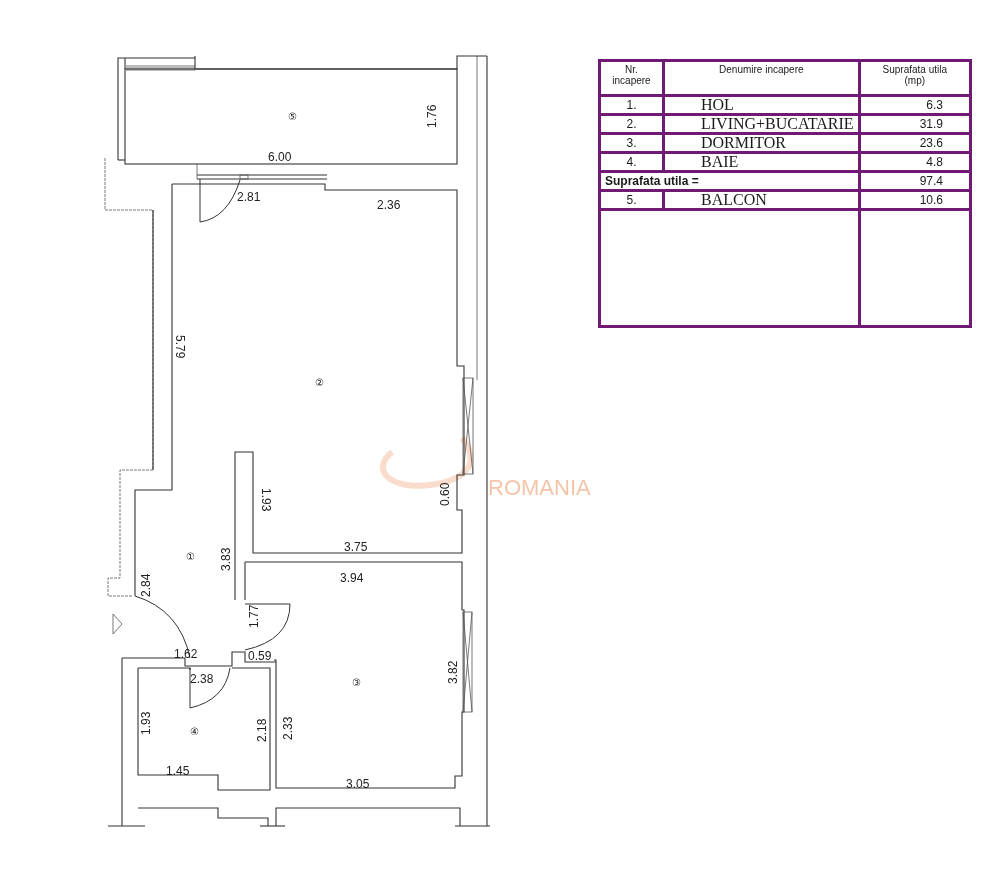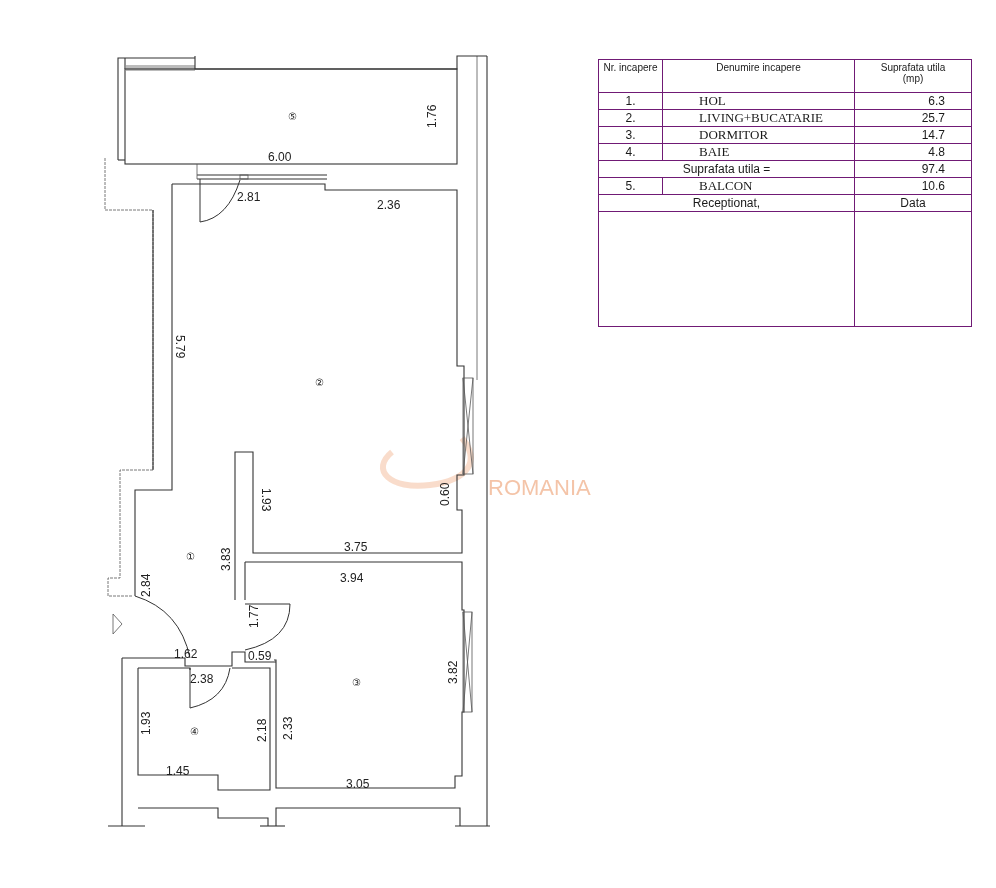--- a/index.html
+++ b/index.html
@@ -6,26 +6,26 @@
   body { width: 996px; height: 888px; position: relative; overflow: hidden; font-family: "Liberation Sans", sans-serif; color: #1a1a1a; }
   #plan { position: absolute; left: 0; top: 0; }
   .dim { font-family: "Liberation Sans", sans-serif; font-size: 12px; fill: #222; }
   .roomno { font-family: "Liberation Sans", sans-serif; font-size: 10px; fill: #222; }
   .wall { fill: none; stroke: #333; stroke-width: 1.1; }
   .thin { fill: none; stroke: #555; stroke-width: 0.8; }
   .door { fill: none; stroke: #333; stroke-width: 1; }
   .wm-text { font-family: "Liberation Sans", sans-serif; font-size: 22px; fill: #f4c4a8; }
 
   table.legend { position: absolute; left: 598px; top: 59px; width: 374px; border-collapse: collapse; font-size: 12px; }
-  table.legend td { border: 1px solid #701a75; padding: 0 4px; height: 16px; line-height: 16px; }
+  table.legend td { border: 3px solid #701a75; padding: 0 4px; height: 16px; line-height: 16px; }
   table.legend .hdr td { height: 30px; font-size: 10px; line-height: 11px; vertical-align: top; padding-top: 2px; text-align: center; }
   table.legend .num { width: 55px; text-align: center; }
-  table.legend .name { font-family: "Liberation Serif", serif; font-size: 13px; padding-left: 36px; }
+  table.legend .name { font-family: "Liberation Serif", serif; font-size: 16px; padding-left: 36px; }
   table.legend .val { width: 86px; text-align: right; padding-right: 26px; }
-  table.legend .label { text-align: center; }
+  table.legend .label { text-align: left; font-weight: bold; }
   table.legend .big td { height: 188px; vertical-align: middle; }
   table.legend .big2 td { height: 114px; }
   .center { text-align: center; }
   .sign-block { line-height: 20px; }
 </style>
 </head>
 <body>
 
 <svg id="plan" width="996" height="888" viewBox="0 0 996 888">
 
@@ -135,43 +135,39 @@
     </td>
   </tr>
   <tr>
     <td class="num">1.</td>
     <td class="name">HOL</td>
     <td class="val">6.3</td>
   </tr>
   <tr>
     <td class="num">2.</td>
     <td class="name">LIVING+BUCATARIE</td>
-    <td class="val">25.7</td>
+    <td class="val">31.9</td>
   </tr>
   <tr>
     <td class="num">3.</td>
     <td class="name">DORMITOR</td>
-    <td class="val">14.7</td>
+    <td class="val">23.6</td>
   </tr>
   <tr>
     <td class="num">4.</td>
     <td class="name">BAIE</td>
     <td class="val">4.8</td>
   </tr>
   <tr>
     <td colspan="2" class="label">Suprafata utila =</td>
     <td class="val">97.4</td>
   </tr>
   <tr>
     <td class="num">5.</td>
     <td class="name">BALCON</td>
     <td class="val">10.6</td>
   </tr>
-  <tr>
-    <td colspan="2" class="label">Receptionat,</td>
-    <td class="center">Data</td>
-  </tr>
   <tr class="big2">
     <td colspan="2"></td>
     <td></td>
   </tr>
 </tbody>
   </table>
 
 </body></html>

